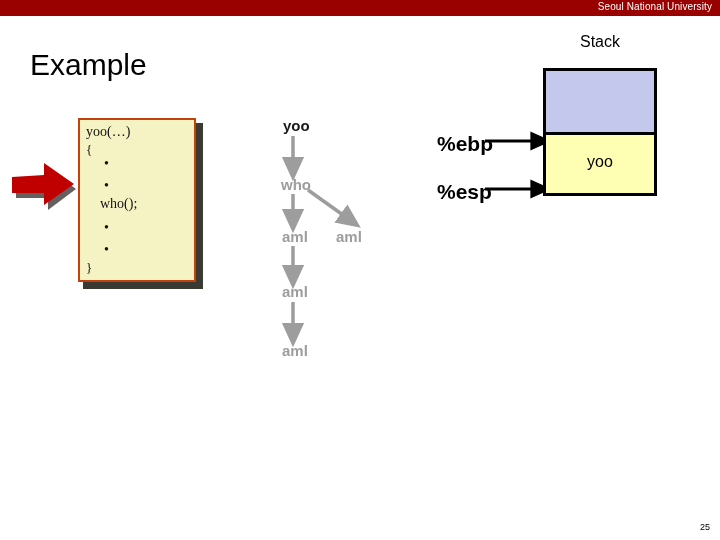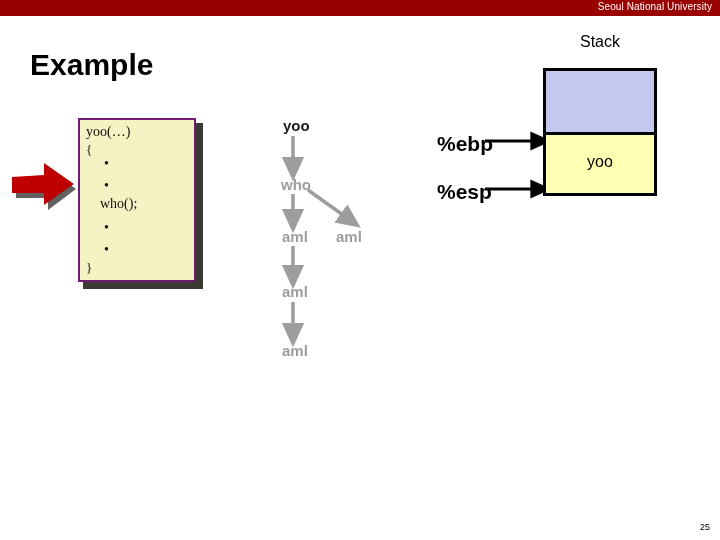--- a/index.html
+++ b/index.html
@@ -37,21 +37,21 @@
     font-family: "Liberation Sans", sans-serif;
     letter-spacing: 0.1px;
     white-space: nowrap;
   }
 
   
   .slide-title {
     position: absolute;
     left: 30px; top: 48px;
     font-size: 30px;
-    font-weight: bold;
+    font-weight: normal;
     color: #000000;
     letter-spacing: 0px;
   }
   .stack-title {
     position: absolute;
     left: 543px; top: 33px;
     width: 114px;
     text-align: center;
     font-size: 16px;
     color: #000000;
@@ -62,21 +62,21 @@
     position: absolute;
     left: 83px; top: 123px;
     width: 120px; height: 166px;
     background: #3a3a33;
   }
   .code-box {
     position: absolute;
     left: 78px; top: 118px;
     width: 118px; height: 164px;
     background: #f5f2c4;
-    border: 2px solid #701a75;
+    border: 2px solid #c2410c;
     box-sizing: border-box;
   }
   .code-line {
     position: absolute;
     font-family: "Liberation Serif", serif;
     font-size: 14px;
     color: #111111;
     white-space: nowrap;
   }
   .code-l1 { left: 6px;  top: 4px;  }

